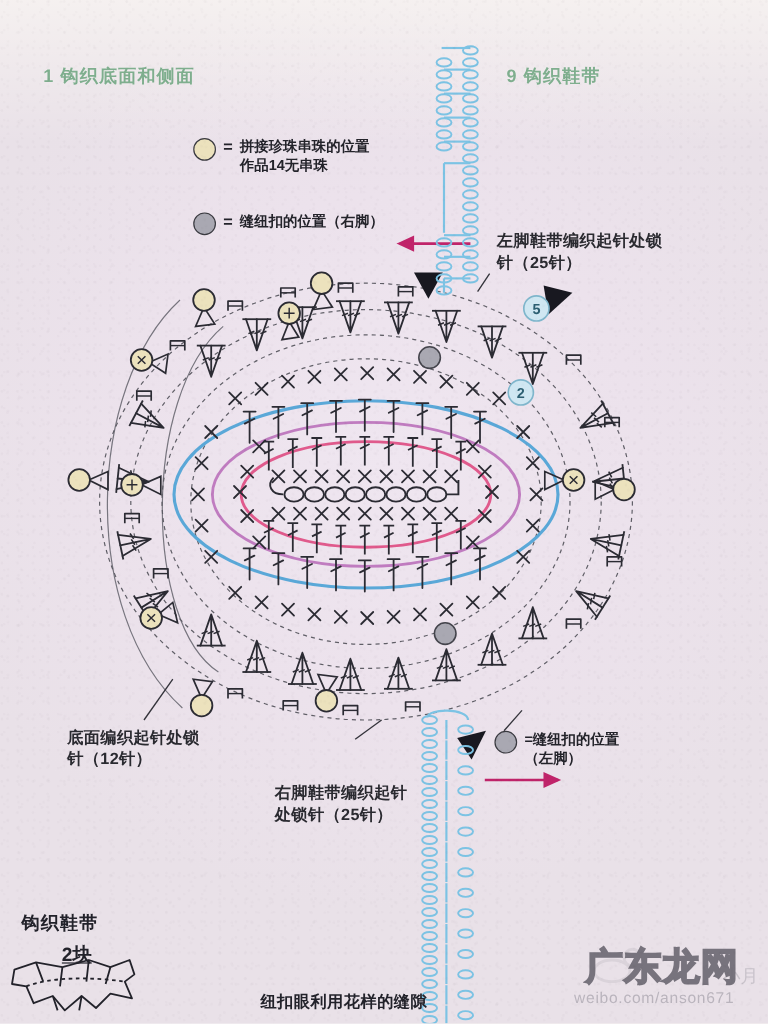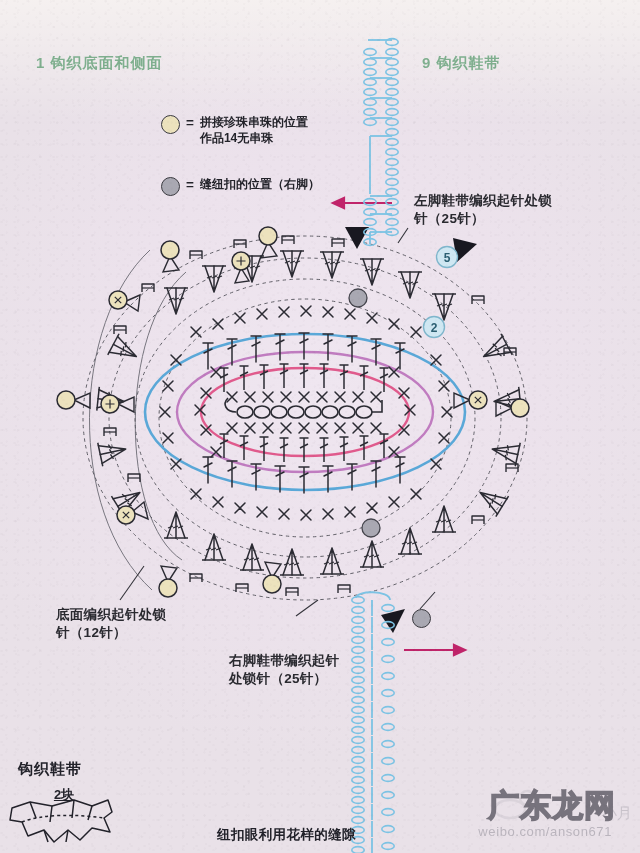--- a/index.html
+++ b/index.html
@@ -41,21 +41,21 @@
   }
   .legend-row{display:flex;align-items:flex-start;gap:6px;}
   .legend-txt{color:#23232a;font-size:12px;line-height:1.35;font-weight:bold;white-space:pre-line;}
   .dot{
     width:17px;height:17px;border-radius:50%;border:1.4px solid #3a3a40;flex:0 0 auto;margin-top:1px;
   }
   .dot.bead{background:#ece2bd;}
   .dot.button{background:#a9a8b2;}
   .eqs{font-size:13.5px;font-weight:bold;color:#23232a;margin-top:1px;}
   .lace-label{color:#22222a;font-weight:bold;font-size:15px;letter-spacing:1px;}
-  .lace-sub{color:#22222a;font-weight:bold;font-size:13px;text-align:center;text-decoration:underline;}
+  .lace-sub{color:#22222a;font-weight:bold;font-size:16px;text-align:center;text-decoration:underline;}
   .bottom-cap{color:#22222a;font-weight:bold;font-size:13.5px;letter-spacing:.4px;margin-left:37px;}
   
   #wm{position:absolute;right:6px;bottom:4px;pointer-events:none;}
   .wm-url{
     position:absolute;right:22px;bottom:10px;font-size:13px;color:#9e9aa4;opacity:.62;
     letter-spacing:.6px;font-family:"Liberation Sans",sans-serif;white-space:nowrap;
   }
   .wm-cn{
     position:absolute;right:18px;bottom:22px;font-size:31px;font-weight:bold;color:#f0eef2;
     -webkit-text-stroke:1.6px #6e6a74; text-stroke:1.6px #6e6a74;
@@ -594,20 +594,22 @@
 针（25针）</div>
 
   <div class="abs ann" style="left:56px;top:606px;width:190px;">底面编织起针处锁
 针（12针）</div>
 
   <div class="abs ann" style="left:229px;top:628px;width:180px;margin-top:24px;">右脚鞋带编织起针
 处锁针（25针）</div>
 
   <div class="abs legend-row" style="left:412px;top:608px;width:200px;">
     <span class="dot button"></span>
+    <span class="legend-txt">=缝纽扣的位置
+（左脚）</span>
   </div>
 
   <div class="abs lace-label" style="left:18px;top:760px;">钩织鞋带</div>
   <div class="abs lace-sub" style="left:18px;top:786px;width:92px;">2块</div>
 
   <div class="abs bottom-cap" style="left:180px;top:826px;">纽扣眼利用花样的缝隙</div>
 
   <div id="wm">
     <svg class="wm-cloud" viewBox="0 0 46 30">
       <ellipse cx="18" cy="20" rx="15" ry="9" fill="none" stroke="#b9b4bd" stroke-width="2.4"></ellipse>

